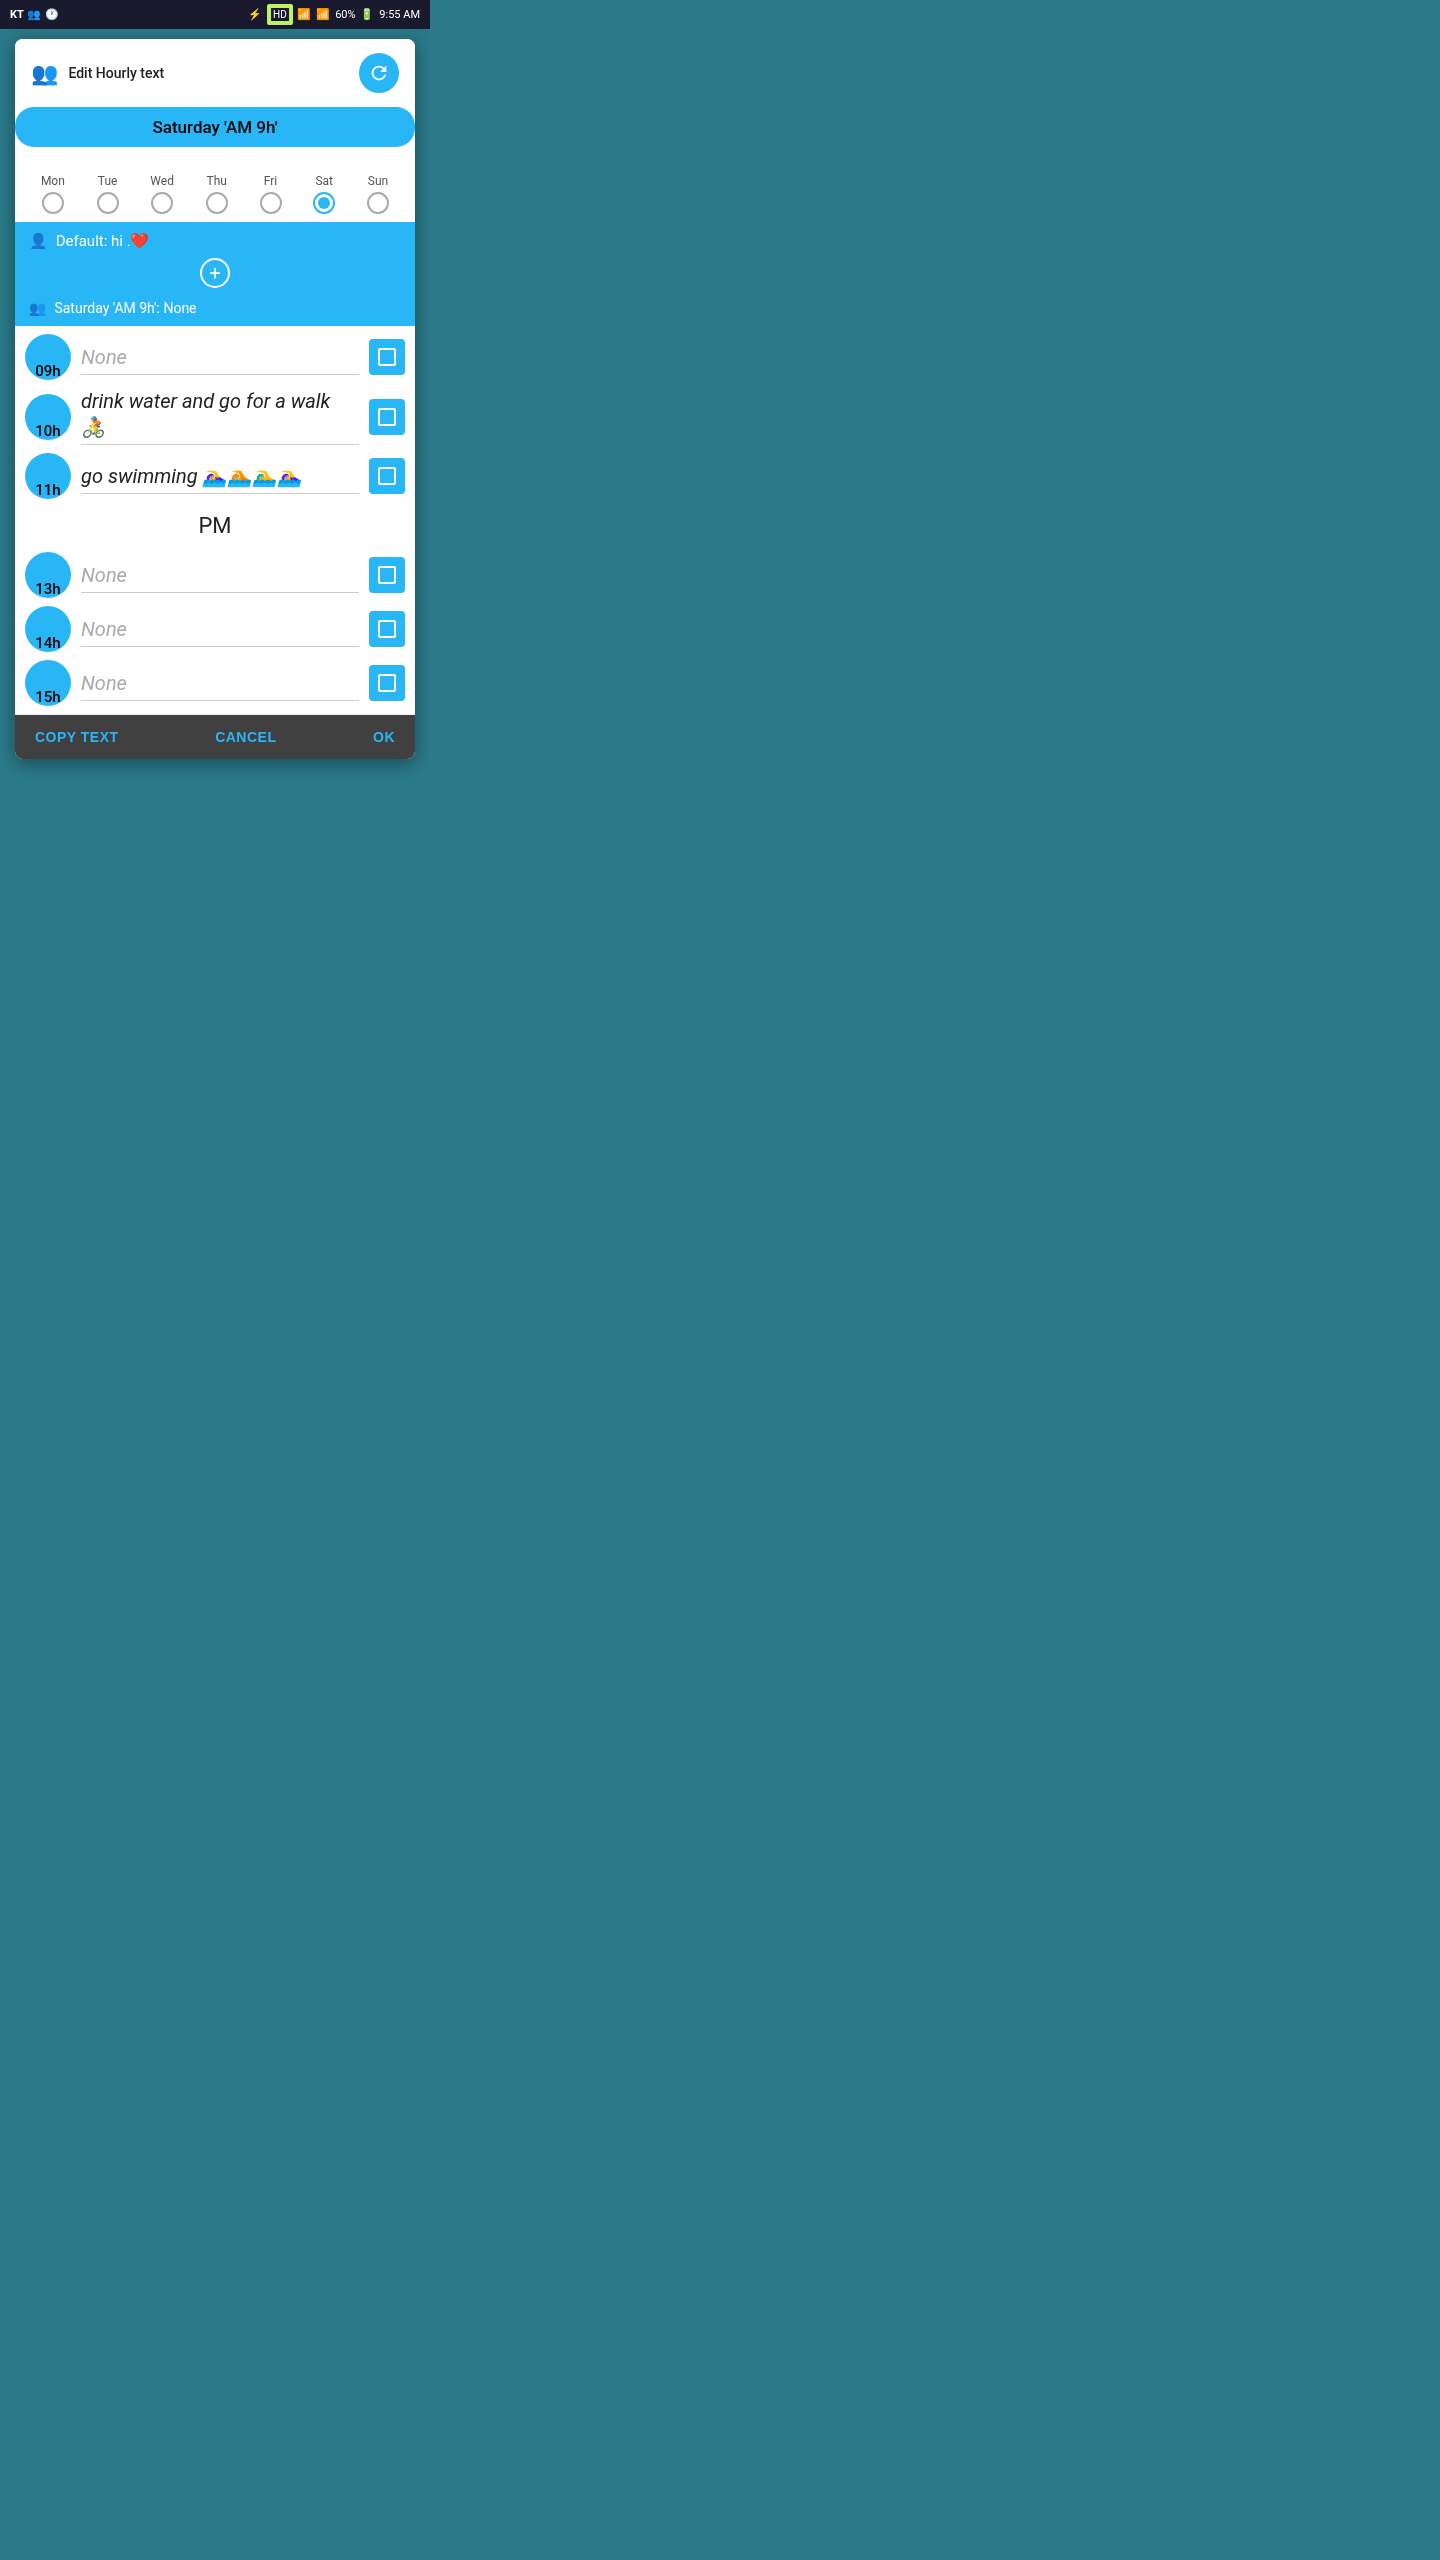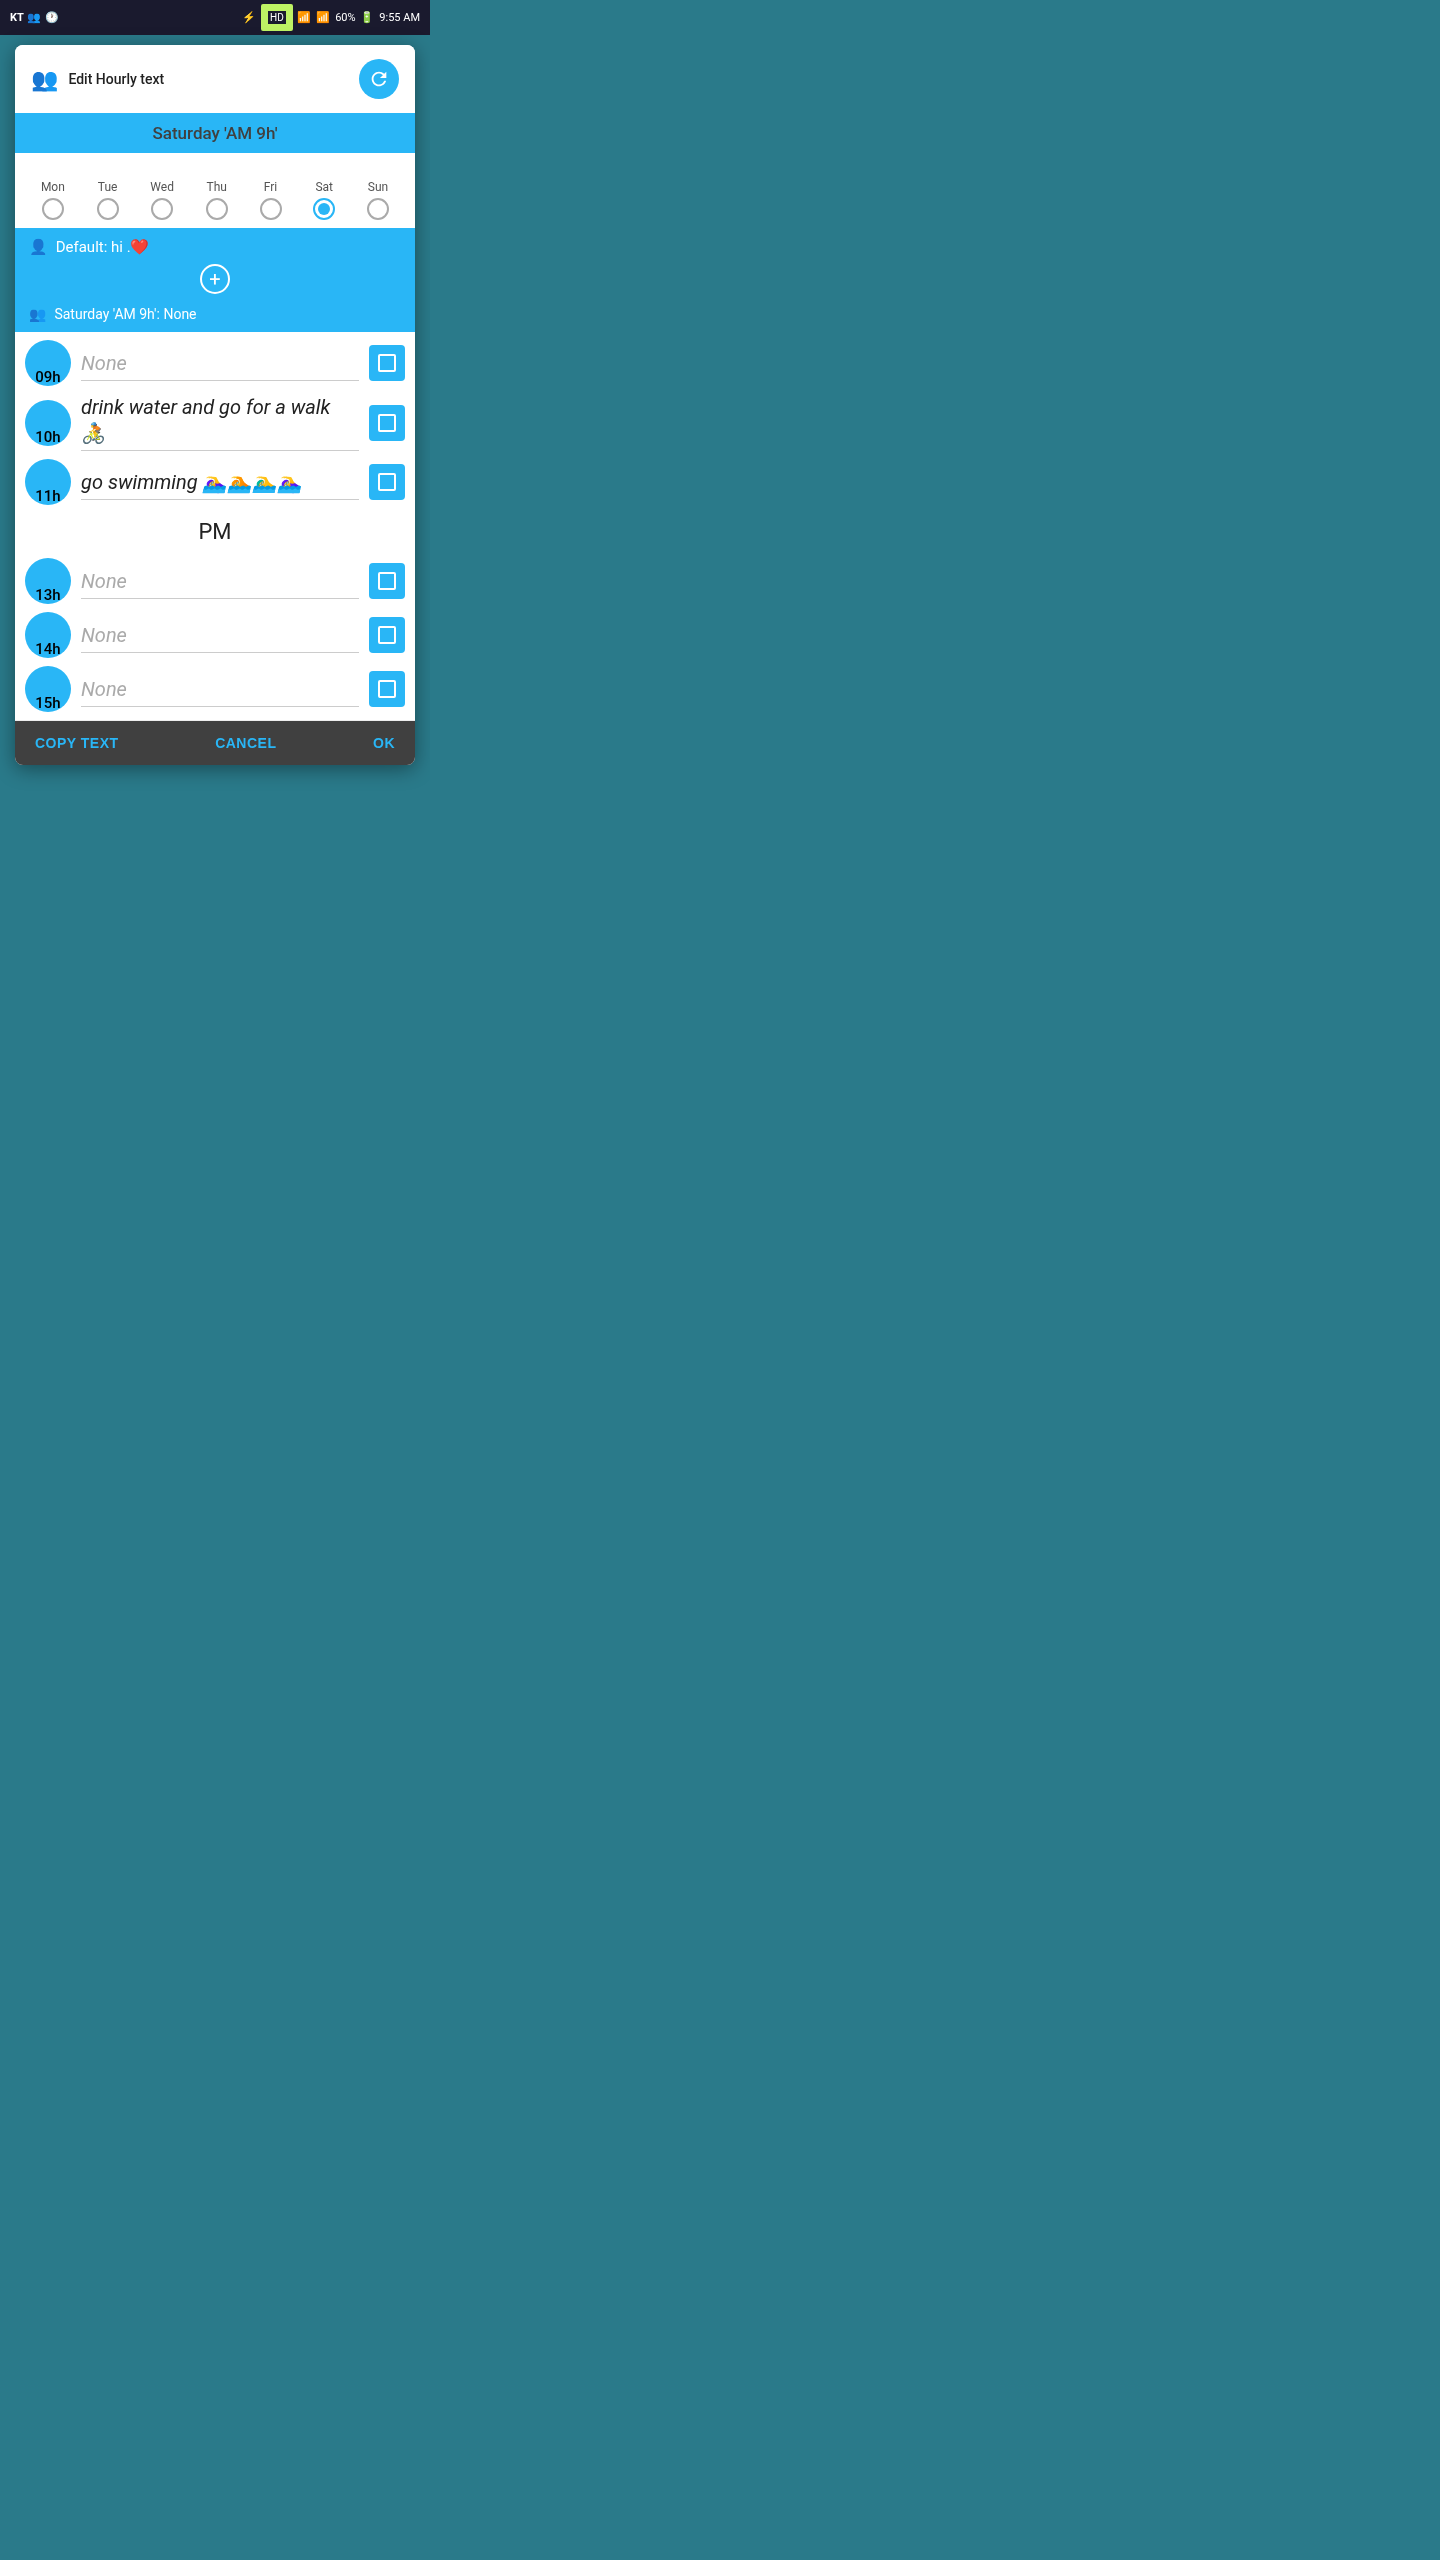--- a/index.html
+++ b/index.html
@@ -65,25 +65,26 @@
       display: flex;
       align-items: center;
       justify-content: center;
       cursor: pointer;
     }
     .header-icon-btn svg { fill: white; }
 
     
     .day-selector-bar {
       background: #29b6f6;
-      color: #404040;
+      color: #000000;
       text-align: center;
       padding: 10px;
       font-size: 17px;
       font-weight: 500;
+      border-radius: 19px;
     }
 
     .day-radios {
       display: flex;
       justify-content: space-around;
       padding: 8px 10px;
       background: white;
     }
     .day-radio-item {
       display: flex;
@@ -252,21 +253,21 @@
 <body>
 
 <div class="status-bar">
   <div class="status-left">
     <span>KT</span>
     <span>👥</span>
     <span>🕐</span>
   </div>
   <div class="status-right">
     <span>⚡</span>
-    <span style="font-size:10px;border:7px solid #bef264;padding:1px 2px;border-radius:2px;">HD</span>
+    <span style="font-size:10px;border:4px solid #bef264;padding:1px 2px;border-radius:2px;">HD</span>
     <span>📶</span>
     <span>📶</span>
     <span>60%</span>
     <span>🔋</span>
     <span>9:55 AM</span>
   </div>
 </div>
 
 <div class="dialog">
 

